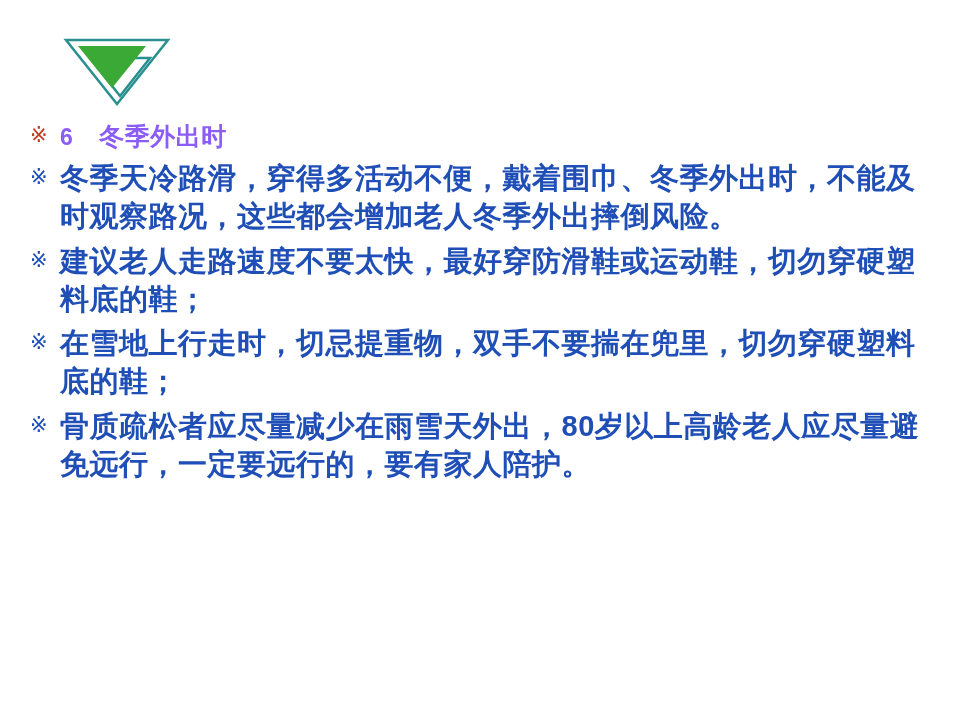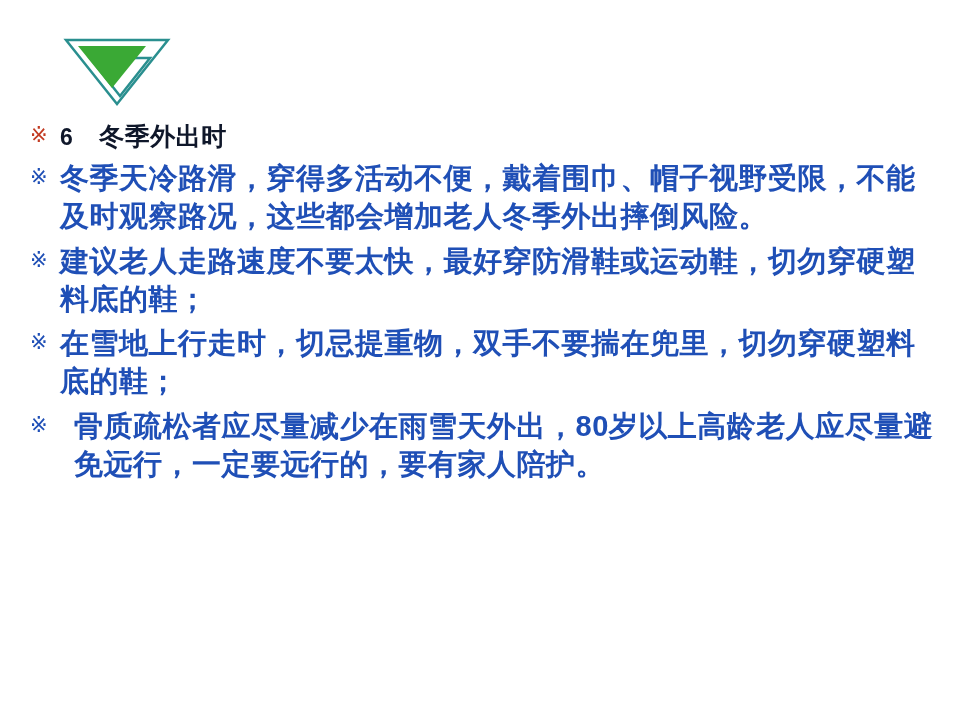--- a/index.html
+++ b/index.html
@@ -50,31 +50,31 @@
     color: #1f4fb6;
   }
   .marker.red { color: #c23b22; }
   .text {
     flex: 1 1 auto;
     color: #1f4fb6;
     font-weight: bold;
     line-height: 1.32;
     letter-spacing: 0.5px;
   }
-  .text.red { color: #0f172a; }
+  .text.red { color: #8b5cf6; }
 
   .row-title .marker { font-size: 21px; padding-top: 2px; }
   .row-title .text { font-size: 25px; }
   .row-title .text .num { font-size: 23px; }
   .row-title .text .gap { display: inline-block; width: 26px; }
 
   .row-body .marker { font-size: 21px; padding-top: 5px; }
   .row-body .text { font-size: 29px; }
 
-  .row-last .text { font-size: 29px; margin-left: 14px; }
+  .row-last .text { font-size: 29px; }
 
   .para { margin: 0; }
 </style>
 </head>
 <body>
 
 <div class="slide">
 
   <div class="logo">
     <svg width="110" height="72" viewBox="0 0 110 72" xmlns="http://www.w3.org/2000/svg">
@@ -91,21 +91,21 @@
 
     <div class="bullet-row row-title">
       <span class="marker red">※</span>
       <div class="text red">
         <span class="num">6</span><span class="gap"></span><span>冬季外出时</span>
       </div>
     </div>
 
     <div class="bullet-row row-body">
       <span class="marker">※</span>
-      <p class="text para">冬季天冷路滑，穿得多活动不便，戴着围巾、帽子视野受限，不能及时观察路况，这些都会增加老人冬季外出摔倒风险。</p>
+      <p class="text para">冬季天冷路滑，穿得多活动不便，戴着围巾、冬季外出时，不能及时观察路况，这些都会增加老人冬季外出摔倒风险。</p>
     </div>
 
     <div class="bullet-row row-body">
       <span class="marker">※</span>
       <p class="text para">建议老人走路速度不要太快，最好穿防滑鞋或运动鞋，切勿穿硬塑料底的鞋；</p>
     </div>
 
     <div class="bullet-row row-body">
       <span class="marker">※</span>
       <p class="text para">在雪地上行走时，切忌提重物，双手不要揣在兜里，切勿穿硬塑料底的鞋；</p>

